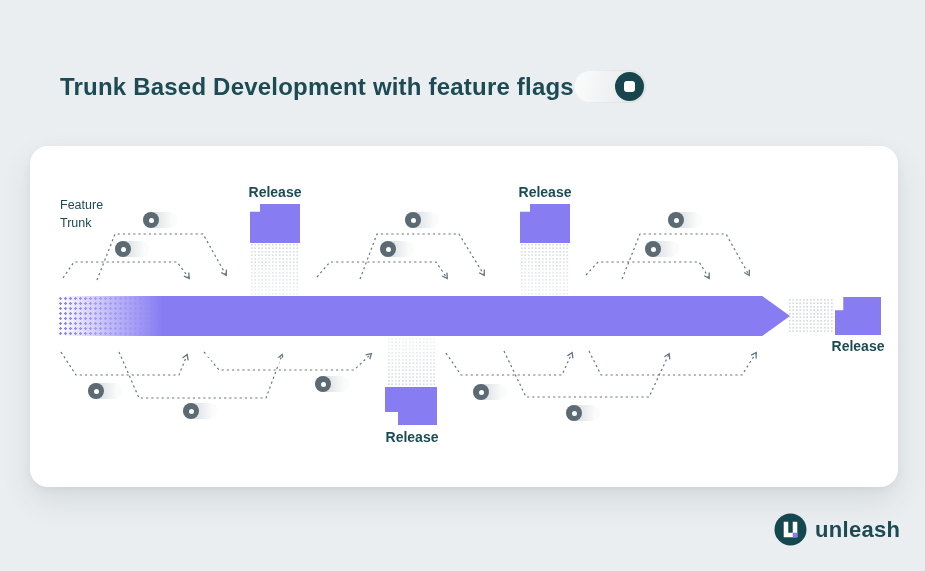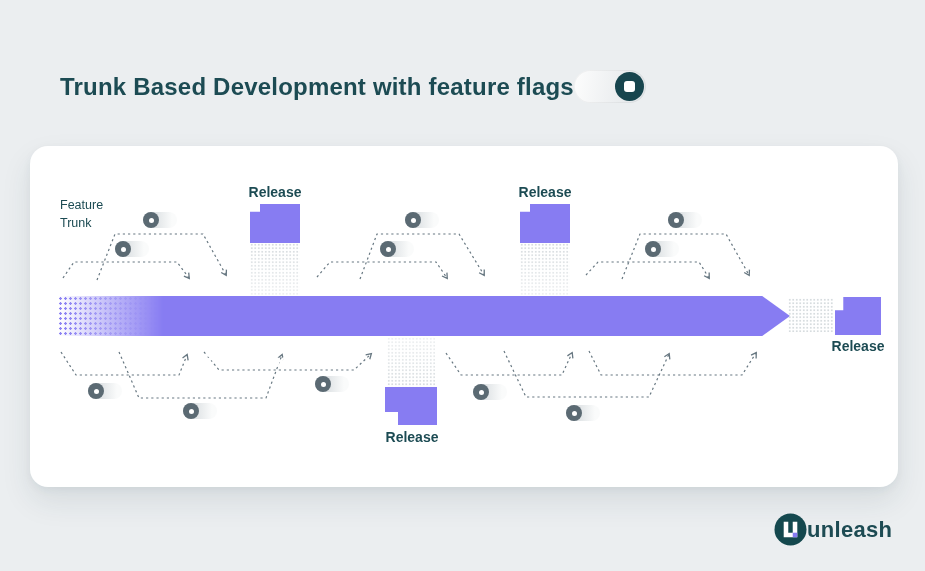--- a/index.html
+++ b/index.html
@@ -83,21 +83,21 @@
   .mini-toggle .mknob {
     position:absolute; left:0; top:0; width:16px; height:16px; border-radius:50%;
     background:#5B6A73;
   }
   .mini-toggle .mknob::after {
     content:""; position:absolute; left:5.5px; top:5.5px; width:5px; height:5px;
     border-radius:50%; background:#FFFFFF;
   }
 
   
-  .logo { position:absolute; left:774px; top:513px; display:flex; align-items:center; }
+  .logo { position:absolute; left:774px; top:513px; display:flex; align-items:center; gap:8px; }
   .logo-text { font-size:22px; font-weight:700; color:#1D4B53; letter-spacing:0.3px; }
 </style>
 </head>
 <body>
 
 <div class="header">
   <div class="title">Trunk Based Development with feature flags</div>
   <div class="main-toggle">
     <div class="knob"></div>
   </div>

